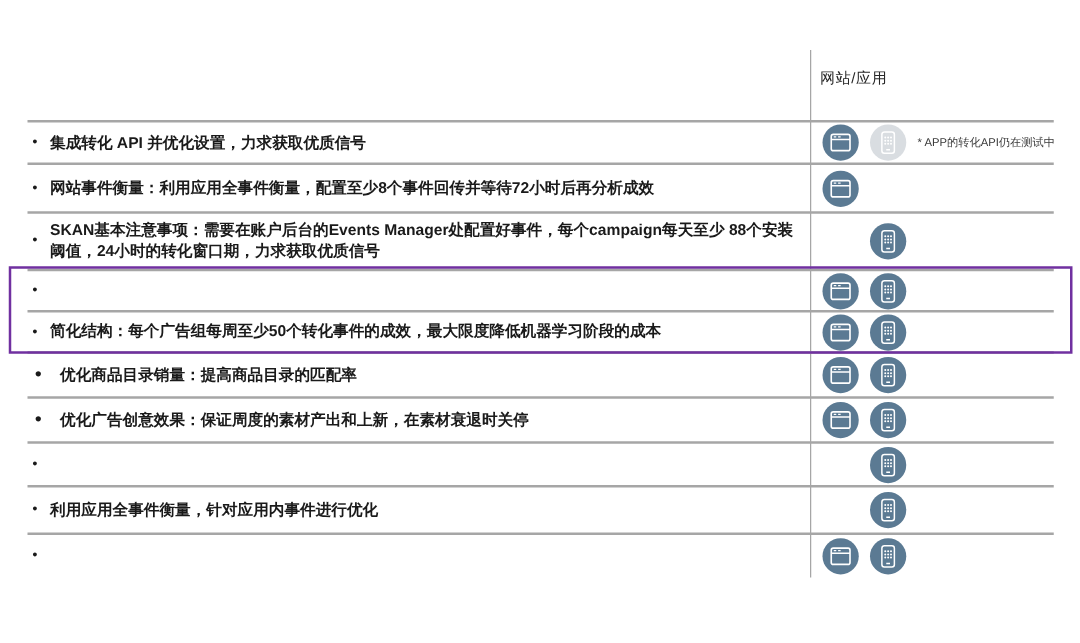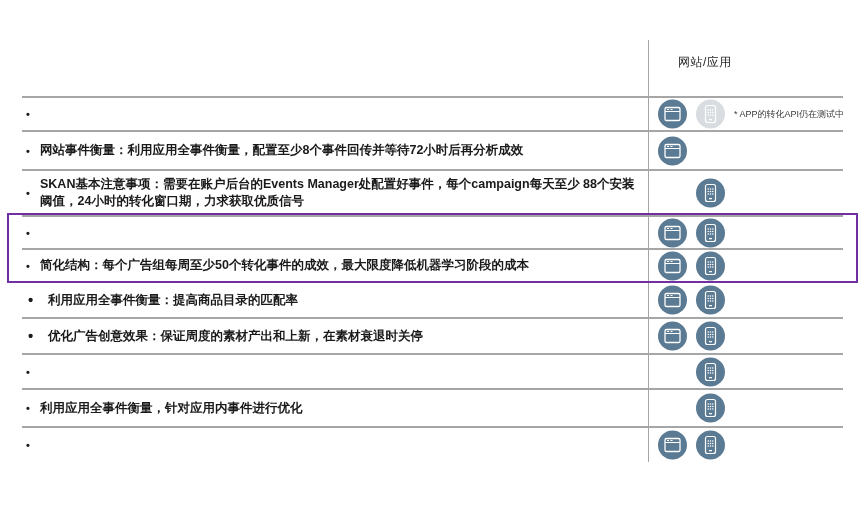--- a/index.html
+++ b/index.html
@@ -2,21 +2,21 @@
 <html><head>
 <meta charset="utf-8">
 <style>
   html,body { margin:0; padding:0; background:#fff; }
   .slide {
     position:relative; width:864px; height:514px; background:#ffffff;
     font-family:"Liberation Sans","DejaVu Sans",sans-serif; overflow:hidden;
   }
   .col-header {
     position:absolute; left:656px; top:54px; font-size:12px; color:#262626;
-    font-weight:normal; letter-spacing:0.5px;margin-left:22px;
+    font-weight:normal; letter-spacing:0.5px;
   }
   .vdivider {
     position:absolute; left:648px; top:40px; width:1px; height:422px; background:#a6a6a6;
   }
   .rows { position:absolute; left:0; top:97px; width:864px; }
   .row { position:relative; display:flex; align-items:center; box-sizing:border-box; }
   .sep { position:absolute; top:-1px; left:22px; width:821px; height:1.6px; background:#a6a6a6; }
   .text-cell {
     position:relative; width:648px; box-sizing:border-box;
     padding-left:40px; padding-right:12px;
@@ -46,20 +46,21 @@
 <body>
 
 <div class="slide">
   <div class="col-header">网站/应用</div>
   <div class="vdivider"></div>
   <div class="rows" id="rows">
       <div class="row" style="height: 34px;">
     <div class="sep"></div>
     <div class="text-cell">
       <span class="bullet">•</span>
+      <span class="row-text">集成转化 API 并优化设置，力求获取优质信号</span>
     </div>
     <div class="icon-cell">
           <span class="icon-circle icon-web" style="background: rgb(91, 122, 147);">
     <svg width="29" height="29" viewBox="0 0 29 29">
       <rect x="7" y="8" width="15" height="13" rx="1.6" fill="none" stroke="#ffffff" stroke-width="1.3"></rect>
       <line x1="7" y1="12" x2="22" y2="12" stroke="#ffffff" stroke-width="1.2"></line>
       <line x1="9" y1="10" x2="11" y2="10" stroke="#ffffff" stroke-width="1"></line>
       <line x1="12.5" y1="10" x2="14.5" y2="10" stroke="#ffffff" stroke-width="1"></line>
     </svg>
   </span>
@@ -182,21 +183,21 @@
               <circle cx="16.8" cy="15.5" r="0.8" fill="#ffffff"></circle>
       <line x1="13" y1="20.2" x2="16" y2="20.2" stroke="#ffffff" stroke-width="1.2"></line>
     </svg>
   </span>
         </div>
   </div>
       <div class="row large" style="height: 36px;">
     <div class="sep"></div>
     <div class="text-cell">
       <span class="bullet">•</span>
-      <span class="row-text">利用应用全事件衡量：提高商品目录的匹配率</span>
+      <span class="row-text">优化商品目录销量：提高商品目录的匹配率</span>
     </div>
     <div class="icon-cell">
           <span class="icon-circle icon-web" style="background: rgb(91, 122, 147);">
     <svg width="29" height="29" viewBox="0 0 29 29">
       <rect x="7" y="8" width="15" height="13" rx="1.6" fill="none" stroke="#ffffff" stroke-width="1.3"></rect>
       <line x1="7" y1="12" x2="22" y2="12" stroke="#ffffff" stroke-width="1.2"></line>
       <line x1="9" y1="10" x2="11" y2="10" stroke="#ffffff" stroke-width="1"></line>
       <line x1="12.5" y1="10" x2="14.5" y2="10" stroke="#ffffff" stroke-width="1"></line>
     </svg>
   </span>

